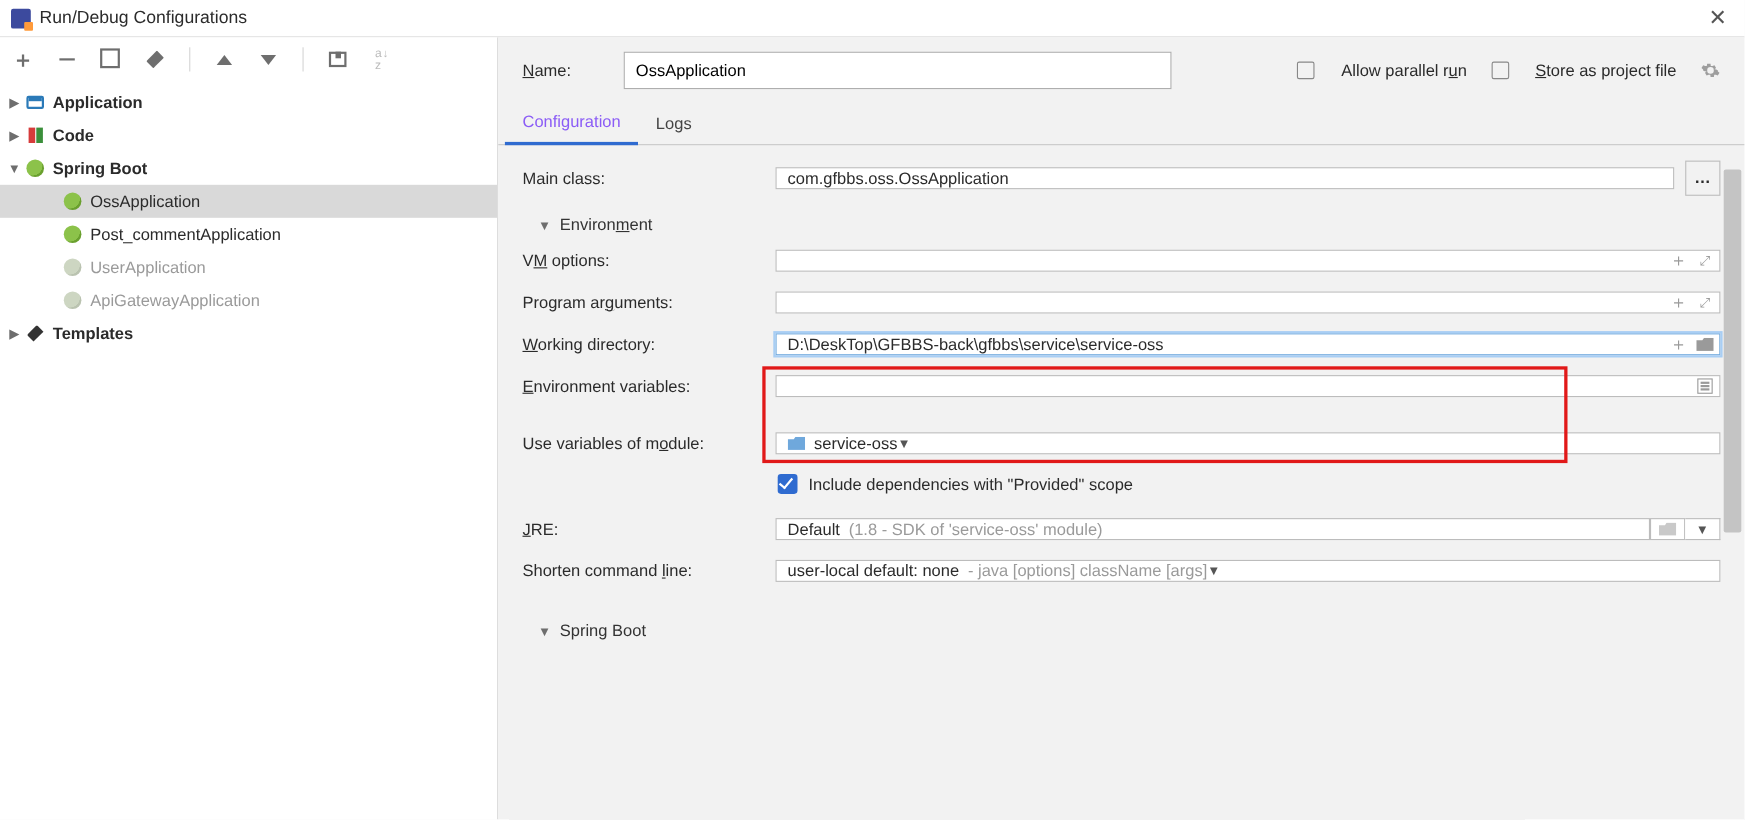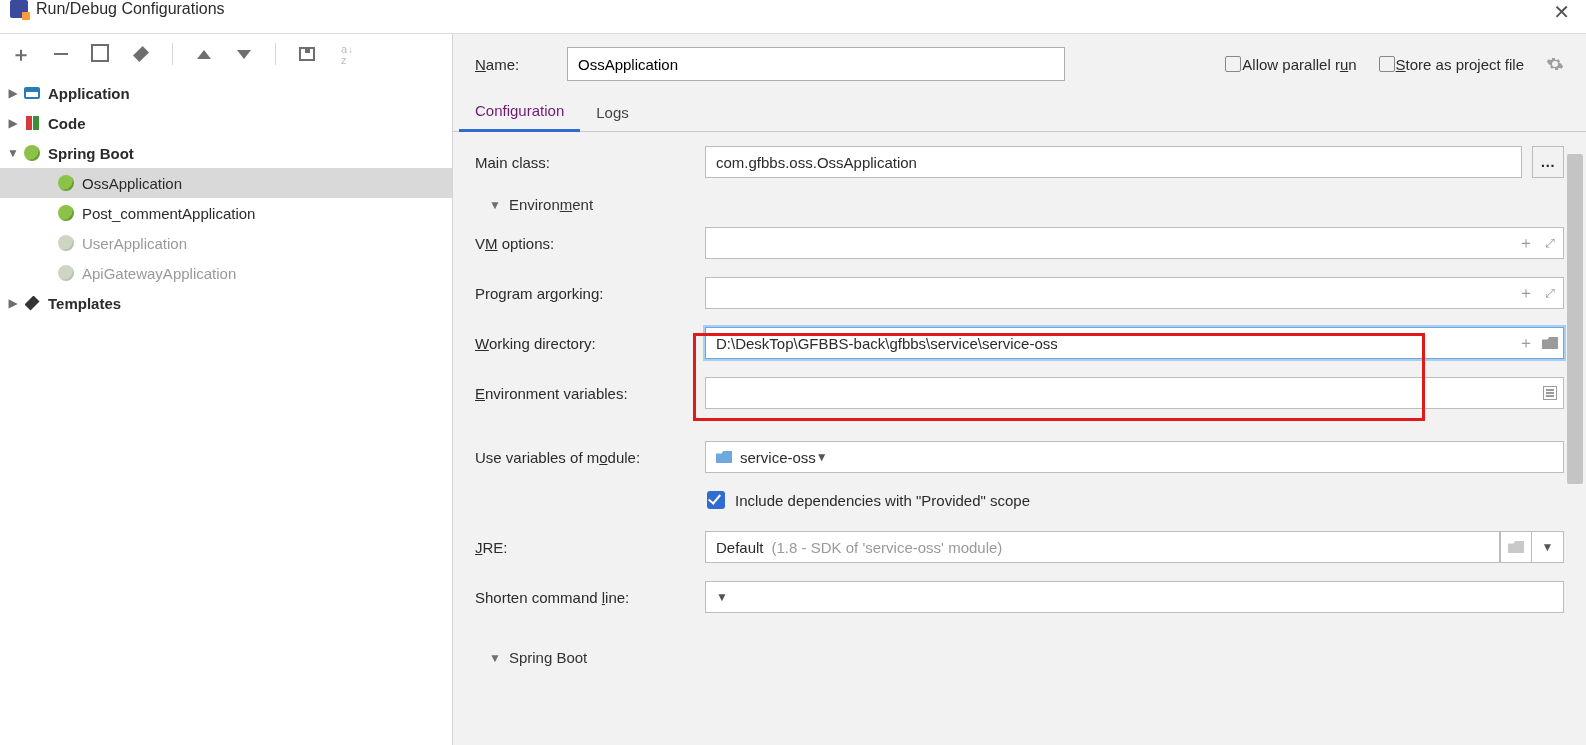--- a/index.html
+++ b/index.html
@@ -1,20 +1,20 @@
 <!DOCTYPE html>
 <html><head>
 <meta charset="utf-8">
 <style>
   html,body{margin:0;padding:0;width:1586px;height:745px;font-family:"Segoe UI",Arial,sans-serif;font-size:15px;color:#2b2b2b;background:#fff;overflow:hidden}
   *{box-sizing:border-box}
   .u{text-decoration:underline;text-decoration-thickness:1px}
 
   
-  .titlebar{display:flex;height:34px;padding:0 10px;border-bottom:1px solid #dcdcdc}
+  .titlebar{display:flex;align-items:center;height:34px;padding:12px 10px;border-bottom:1px solid #dcdcdc}
   .titlebar .app-icon{width:18px;height:18px;margin-right:8px;background:#3c4a9e;border-radius:2px;position:relative}
   .titlebar .app-icon:after{content:"";position:absolute;right:-2px;bottom:-2px;width:8px;height:8px;background:#ff9a3b;border-radius:1px}
   .titlebar .title{font-size:16px}
   .titlebar .spacer{flex:1}
   .close-x{font-size:20px;padding:0 6px;cursor:pointer;color:#555}
 
   
   .body{display:flex;height:calc(100% - 34px)}
   .left{width:453px;border-right:1px solid #d5d5d5;background:#fff;display:flex;flex-direction:column}
   .right{flex:1;background:#f2f2f2;position:relative}
@@ -53,34 +53,34 @@
   .ic-junit:after{content:"";width:6px;height:14px;background:#3b8f3b}
   .ic-spring{width:16px;height:16px;border-radius:50%;background:radial-gradient(circle at 35% 35%,#8cc24a 60%,#6aa02e 62%)}
   .ic-spring.dim{filter:grayscale(70%) opacity(0.55)}
   .ic-wrench{width:15px;height:15px;background:#333;clip-path:polygon(60% 0,100% 40%,55% 85%,40% 100%,0 60%,45% 15%)}
 
   
   .toprow{display:flex;align-items:center;height:60px;padding:0 22px;gap:22px}
   .toprow .name-lbl{width:70px}
   .toprow input.name-input{width:498px;height:34px;padding:0 10px;border:1px solid #aeaeae;background:#fff;font-size:15px}
   .toprow .flex{flex:1}
-  .chk{display:flex;align-items:center;gap:1px;cursor:pointer}
+  .chk{display:flex;align-items:center;gap:24px;cursor:pointer}
   .chk .box{width:16px;height:16px;border:1.5px solid #888;border-radius:2px}
   .gear{width:18px;height:18px;color:#9e9e9e;cursor:pointer}
   .gear svg{width:18px;height:18px;fill:#9e9e9e}
 
   .tabs{display:flex;align-items:flex-end;height:38px;padding-left:6px;border-bottom:1px solid #c9c9c9}
   .tab{padding:8px 16px 10px;color:#444;cursor:pointer}
-  .tab.active{color:#701a75;border-bottom:3px solid #2f6bd0;margin-bottom:-1px}
+  .tab.active{color:#8b5cf6;border-bottom:3px solid #2f6bd0;margin-bottom:-1px}
 
   .form{padding:14px 22px 0 22px}
   .row{display:flex;align-items:center;margin-bottom:18px}
   .row .lbl{width:230px}
   .row .field{flex:1;display:flex;align-items:center;gap:10px}
-  input.text, .select{height:32px;width:100%;padding:0 10px;border:1px solid #bcbcbc;background:#fff;font-size:15px;color:#2b2b2b}
+  input.text, .select{height:20px;width:100%;padding:0 10px;border:1px solid #bcbcbc;background:#fff;font-size:15px;color:#2b2b2b}
   .btn-ell{width:34px;height:32px;border:1px solid #bcbcbc;background:#f2f2f2;text-align:center;line-height:30px;cursor:pointer;font-weight:700}
   .input-wrap{position:relative;flex:1}
   .input-wrap .trailing{position:absolute;right:6px;top:50%;transform:translateY(-50%);display:flex;gap:8px;color:#9a9a9a}
   .ticon{width:16px;height:16px;display:flex;align-items:center;justify-content:center;cursor:pointer}
   .iplus{font-size:16px;color:#9a9a9a}
   .iexp{font-size:12px}
   .ifolder{width:16px;height:12px;background:#9a9a9a;clip-path:polygon(0 20%,35% 20%,45% 0,100% 0,100% 100%,0 100%)}
   .ilist{width:14px;height:14px;border:1.5px solid #9a9a9a}
   .ilist:before{content:"";display:block;width:8px;height:1.5px;background:#9a9a9a;margin:2px auto 0;box-shadow:0 3px 0 #9a9a9a,0 6px 0 #9a9a9a}
 
@@ -260,21 +260,21 @@
           <input class="text" style="">
           <div class="trailing">
             <span class="ticon iplus">＋</span>
             <span class="ticon iexp">⤢</span>
           </div>
         </div>
           </div>
       </div>
 
       <div class="row">
-        <div class="lbl"><span>Program ar</span><span class="u">g</span><span>orking:</span></div>
+        <div class="lbl"><span>Program ar</span><span class="u">g</span><span>uments:</span></div>
         <div class="field">
             <div class="input-wrap">
           <input class="text" style="">
           <div class="trailing">
             <span class="ticon iplus">＋</span>
             <span class="ticon iexp">⤢</span>
           </div>
         </div>
           </div>
       </div>
@@ -346,20 +346,24 @@
                 <span class="sel-caret">▼</span>
               </div>
         </div>
           </div>
       </div>
 
       <div class="row">
         <div class="lbl"><span>Shorten command </span><span class="u">l</span><span>ine:</span></div>
         <div class="field">
           <div class="select">
+            <span class="sel-left">
+                <span>user-local default: none </span>
+                <span class="sel-grey">- java [options] className [args]</span>
+              </span>
             <span class="sel-caret">▼</span>
           </div>
         </div>
       </div>
 
       <div style="height:18px"></div>
 
       <div class="section-hdr">
         <span class="tw">▼</span>
         <span>Spring Boot</span>

